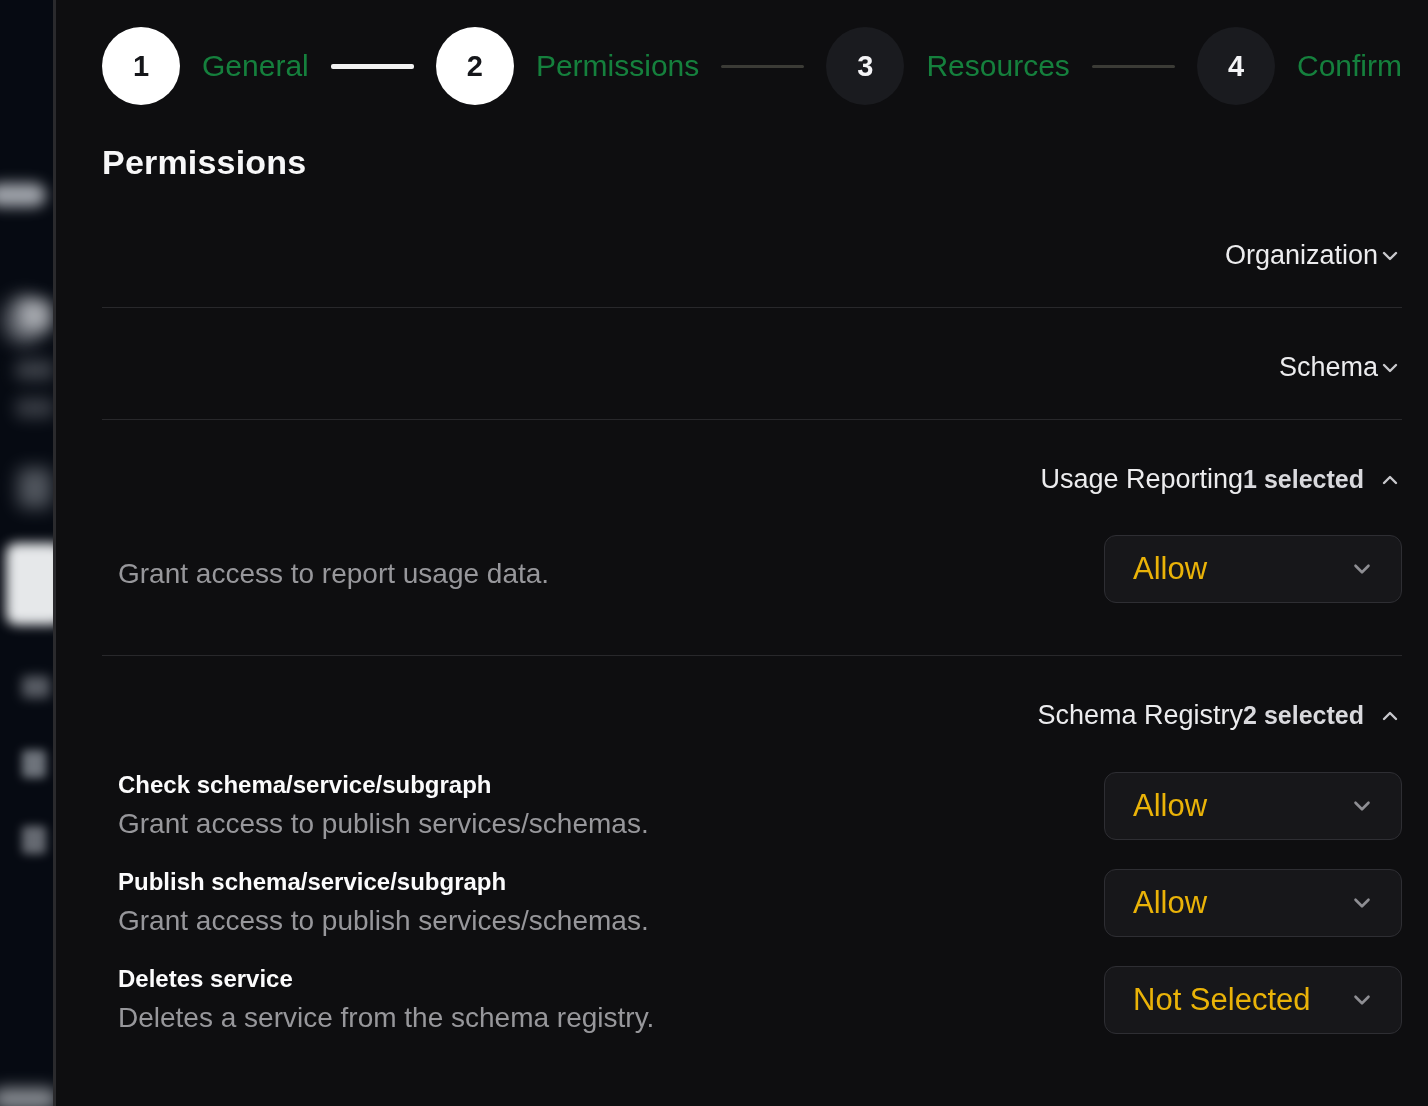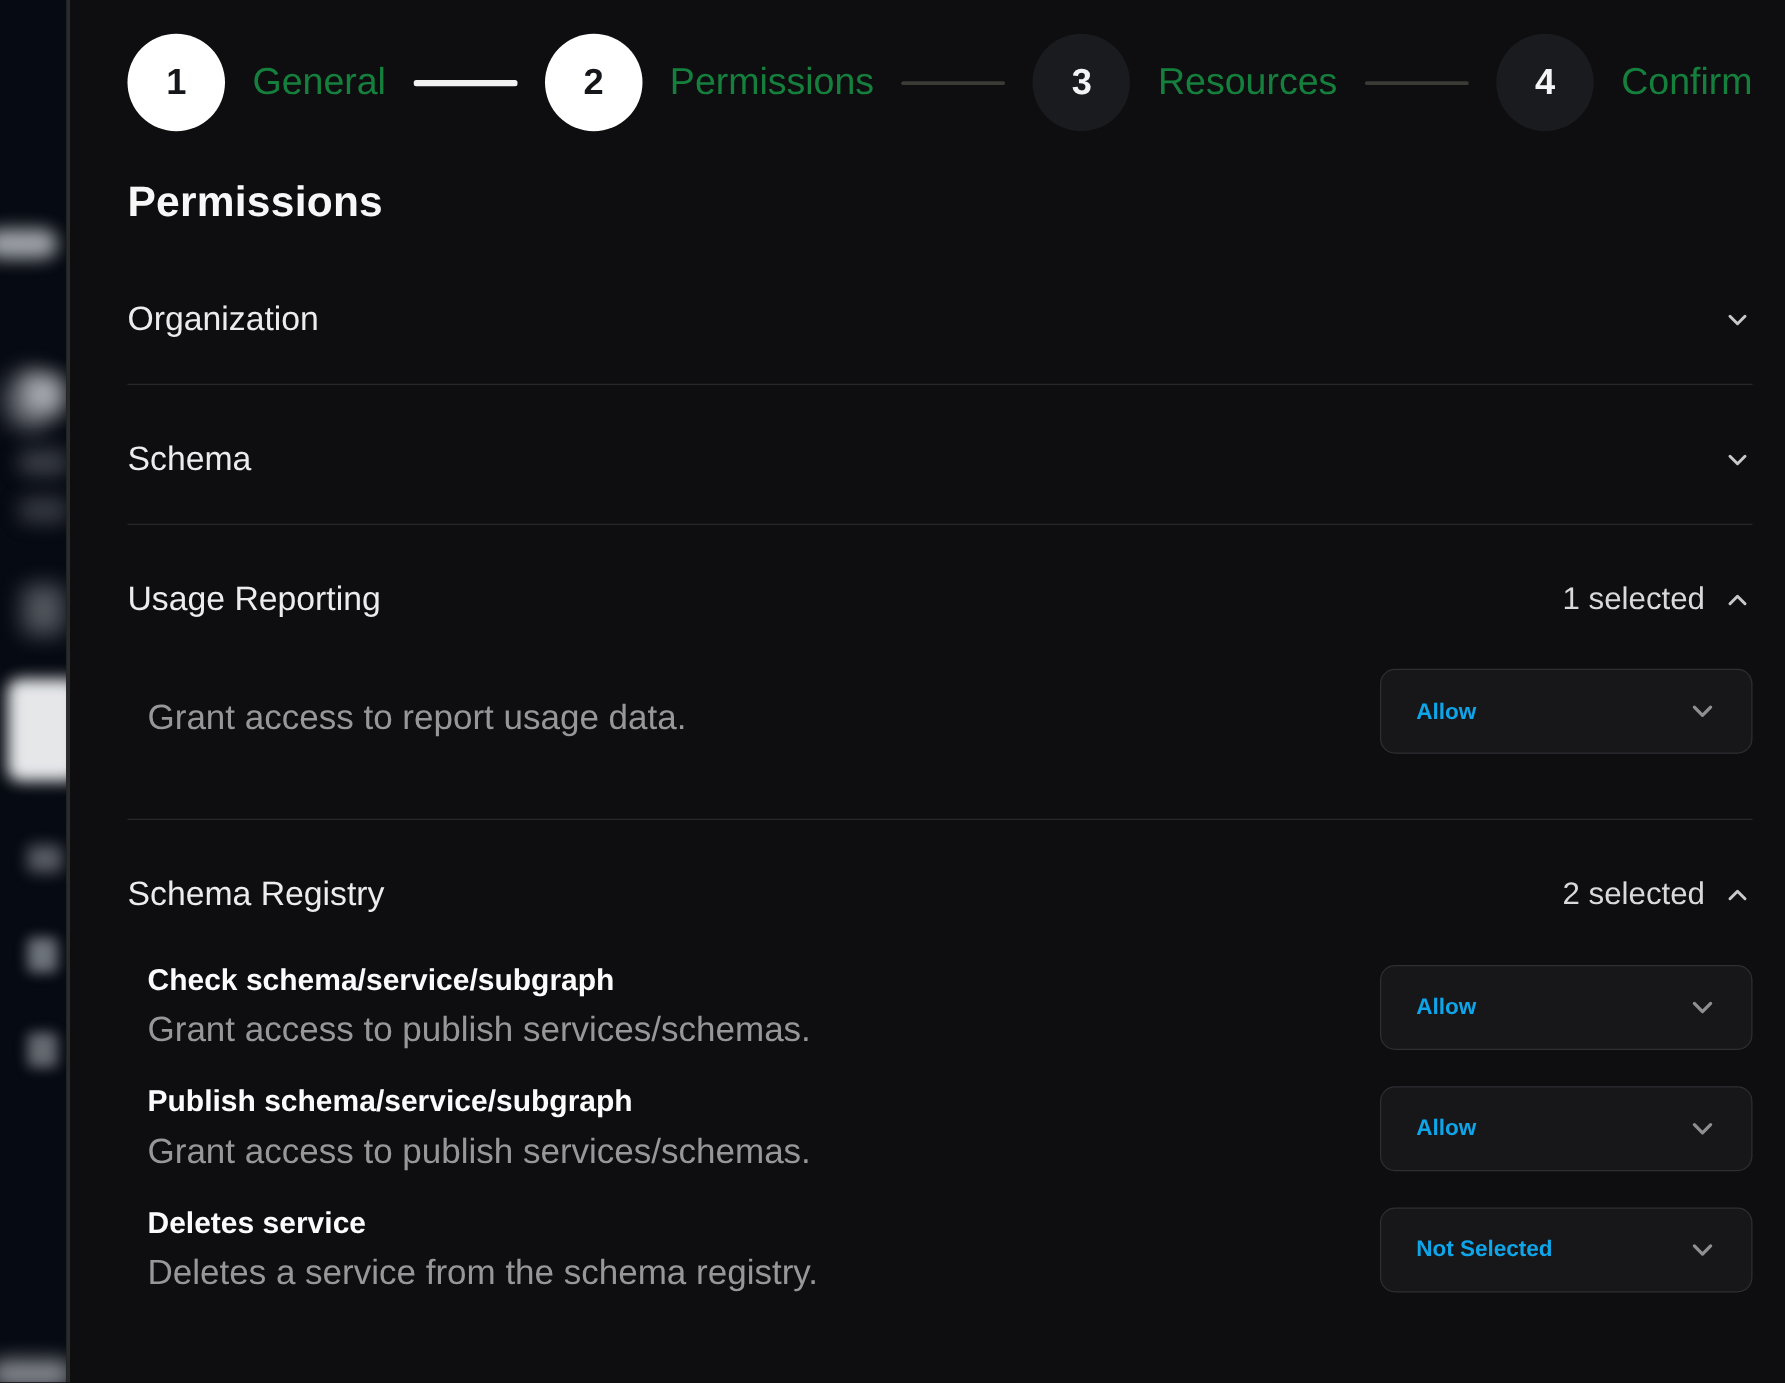--- a/index.html
+++ b/index.html
@@ -56,42 +56,42 @@
   .connector.done { background:#f2f2f2; height:5px; }
   .connector.todo { background:#3b3b36; }
 
   
   .page-title { margin-top:38px; font-size:34px; font-weight:700; color:#f7f7f8; letter-spacing:.2px; }
 
   
   .section { border-bottom:1px solid #28282b; }
   .section:last-child { border-bottom:none; }
   .section-head {
-    display:flex; align-items:center; justify-content:space-between;
+    display:flex; align-items:center; justify-content:flex-end;
     padding:44px 0 36px; cursor:pointer;
   }
   .section.first .section-head { padding-top:58px; }
   .section-title { font-size:27px; font-weight:500; color:#ececee; }
   .section-right { display:flex; align-items:center; gap:14px; }
-  .selected-count { font-size:25px; color:#d9d9dd; }
+  .selected-count { font-size:25px; color:#d9d9dd;font-weight:bold; }
   .chev { width:24px; height:24px; stroke:#c8c8cc; stroke-width:2.4; fill:none; stroke-linecap:round; stroke-linejoin:round; }
 
   
   .perm-list { padding:4px 0 52px; display:flex; flex-direction:column; gap:28px; }
   .perm-item { display:flex; align-items:center; justify-content:space-between; }
   .perm-text { padding-left:16px; }
   .perm-title { font-size:24px; font-weight:700; color:#fbfbfc; }
   .perm-desc { margin-top:9px; font-size:28px; color:#97979b; }
   .select-box {
     width:298px; height:68px; flex:none;
     background:#17171a; border:1px solid #2e2e33; border-radius:12px;
     display:flex; align-items:center; justify-content:space-between;
     padding:0 26px 0 28px; cursor:pointer;
   }
-  .select-value { font-size:18px; color:#0ea5e9;font-weight:bold; }
+  .select-value { font-size:31px; color:#eab308; }
   .select-box .chev { stroke:#8e8e93; width:26px; height:26px; }
 </style>
 </head>
 <body>
 
 <div class="sidebar-strip">
   <div class="blob b-pill"></div>
   <div class="blob b-logo"></div>
   <div class="blob b-glyph"></div>
   <div class="blob b-text1"></div>

